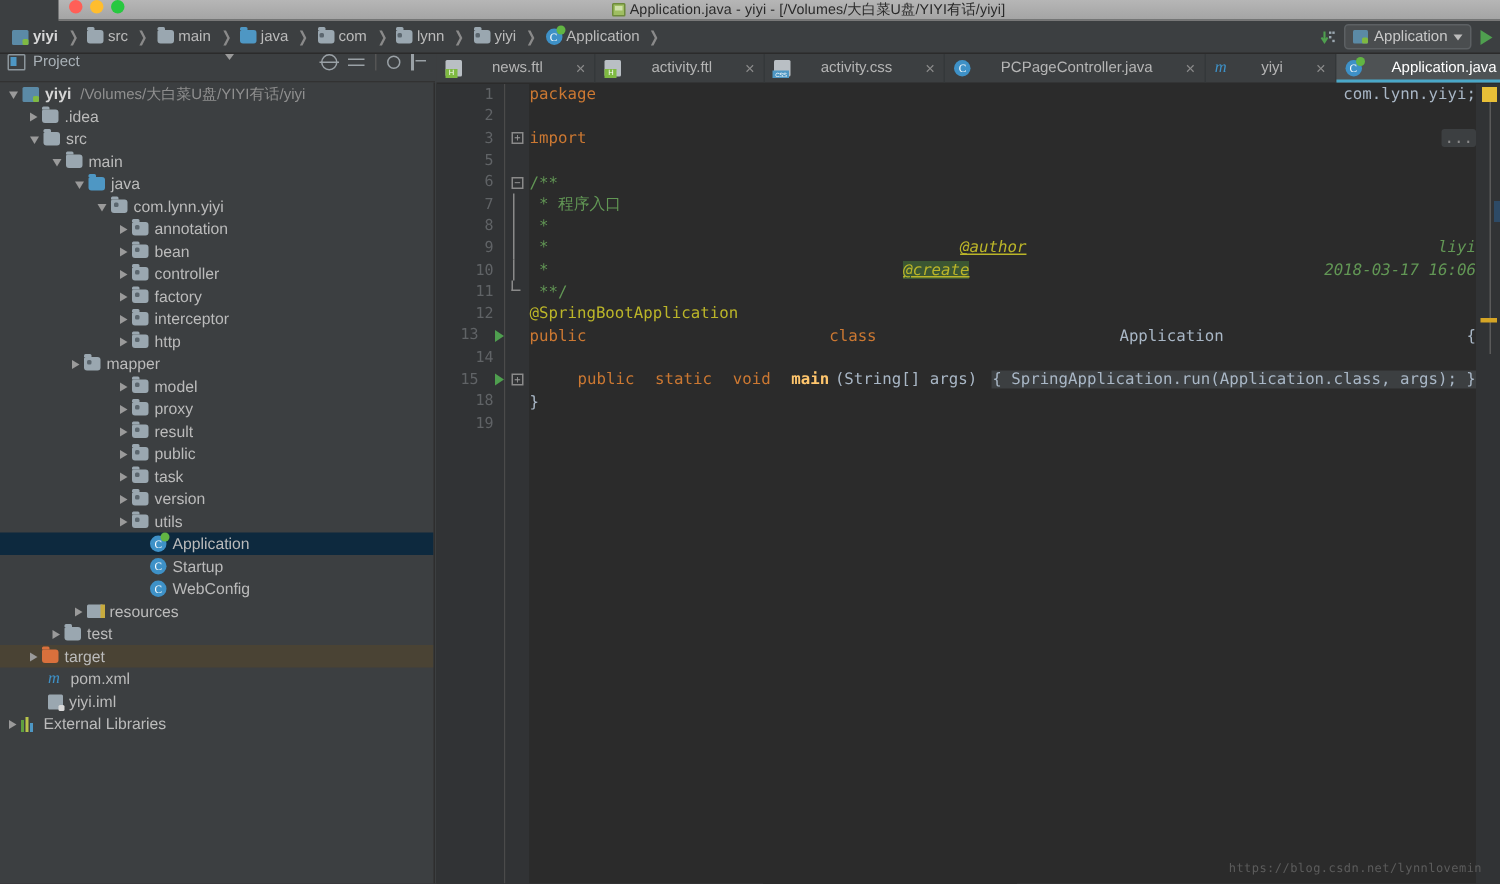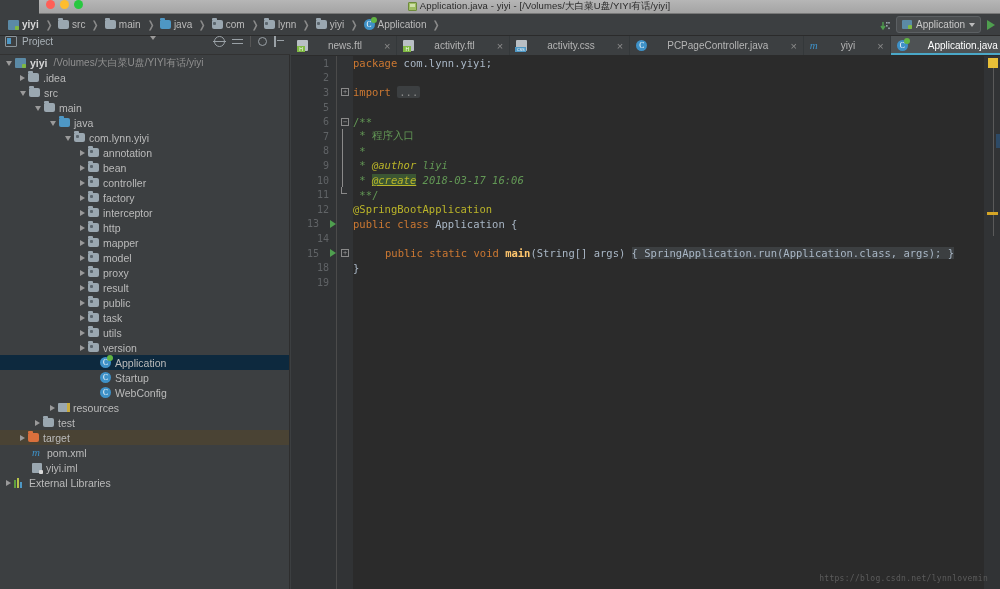--- a/index.html
+++ b/index.html
@@ -233,21 +233,21 @@
   }
   .foldstrip {
     position: absolute; left: 46px; top: 0; width: 16px; height: 100%;
     background: #313335;
   }
   .codearea {
     position: absolute; left: 62px; top: 0; right: 16px; height: 100%;
     background: #2b2b2b;
     font-family: "DejaVu Sans Mono", monospace; font-size: 10.5px;
   }
-  .line { height: 14.6px; display: flex; align-items: center; white-space: pre; }
+  .line { height: 14.6px; display: flex; align-items: center; white-space: pre; justify-content: space-between; }
   .lnum {
     height: 14.6px; display: flex; align-items: center; justify-content: flex-end;
     width: 46px; padding-right: 7px; font-family: "DejaVu Sans Mono", monospace;
     font-size: 10px; color: #606366;
   }
   .fold {
     height: 14.6px; display: flex; align-items: center; justify-content: center;
     width: 16px; position: relative;
   }
   .foldbox {
@@ -257,21 +257,21 @@
   }
   .runmark {
     width: 0; height: 0; border-top: 4px solid transparent; border-bottom: 4px solid transparent;
     border-left: 6px solid #4f9f4f; margin-left: 4px;
   }
   .gutter-row { display: flex; align-items: center; height: 14.6px; }
 
   
   .kw { color: #cc7832; }
   .cmt { color: #629755; }
-  .cmt-tag { color: #bbb529; font-style: italic; }
+  .cmt-tag { color: #bbb529; font-style: italic; text-decoration: underline; }
   .cmt-hl { background: #3b5633; color: #bbb529; font-style: italic; text-decoration: underline; }
   .ann { color: #bbb529; }
   .plain { color: #a9b7c6; }
   .meth { color: #ffc66d; }
   .fold-placeholder { background: #3c3f41; color: #8a8a8a; padding: 0 2px; border-radius: 2px; }
   .inline-fold { background: #3c3f41; color: #a9b7c6; }
   .italic { font-style: italic; }
   .bold { font-weight: bold; }
 
   
@@ -460,21 +460,21 @@
     <div class="tree-row" style="padding-left:80px">
       <span class="arrow"></span>
       <span class="ic ic-folder pkg"></span>
       <span class="tree-label">interceptor</span>
     </div>
     <div class="tree-row" style="padding-left:80px">
       <span class="arrow"></span>
       <span class="ic ic-folder pkg"></span>
       <span class="tree-label">http</span>
     </div>
-    <div class="tree-row" style="padding-left:80px">
+    <div class="tree-row" style="padding-left:48px">
       <span class="arrow"></span>
       <span class="ic ic-folder pkg"></span>
       <span class="tree-label">mapper</span>
     </div>
     <div class="tree-row" style="padding-left:80px">
       <span class="arrow"></span>
       <span class="ic ic-folder pkg"></span>
       <span class="tree-label">model</span>
     </div>
     <div class="tree-row" style="padding-left:80px">
@@ -493,26 +493,26 @@
       <span class="tree-label">public</span>
     </div>
     <div class="tree-row" style="padding-left:80px">
       <span class="arrow"></span>
       <span class="ic ic-folder pkg"></span>
       <span class="tree-label">task</span>
     </div>
     <div class="tree-row" style="padding-left:80px">
       <span class="arrow"></span>
       <span class="ic ic-folder pkg"></span>
+      <span class="tree-label">version</span>
+    </div>
+    <div class="tree-row" style="padding-left:80px">
+      <span class="arrow"></span>
+      <span class="ic ic-folder pkg"></span>
       <span class="tree-label">utils</span>
-    </div>
-    <div class="tree-row" style="padding-left:80px">
-      <span class="arrow"></span>
-      <span class="ic ic-folder pkg"></span>
-      <span class="tree-label">version</span>
     </div>
 
     <div class="tree-row selected" style="padding-left:92px">
       <span class="arrow none"></span>
       <span class="ic ic-class run">C</span>
       <span class="tree-label">Application</span>
     </div>
     <div class="tree-row" style="padding-left:92px">
       <span class="arrow none"></span>
       <span class="ic ic-class">C</span>

